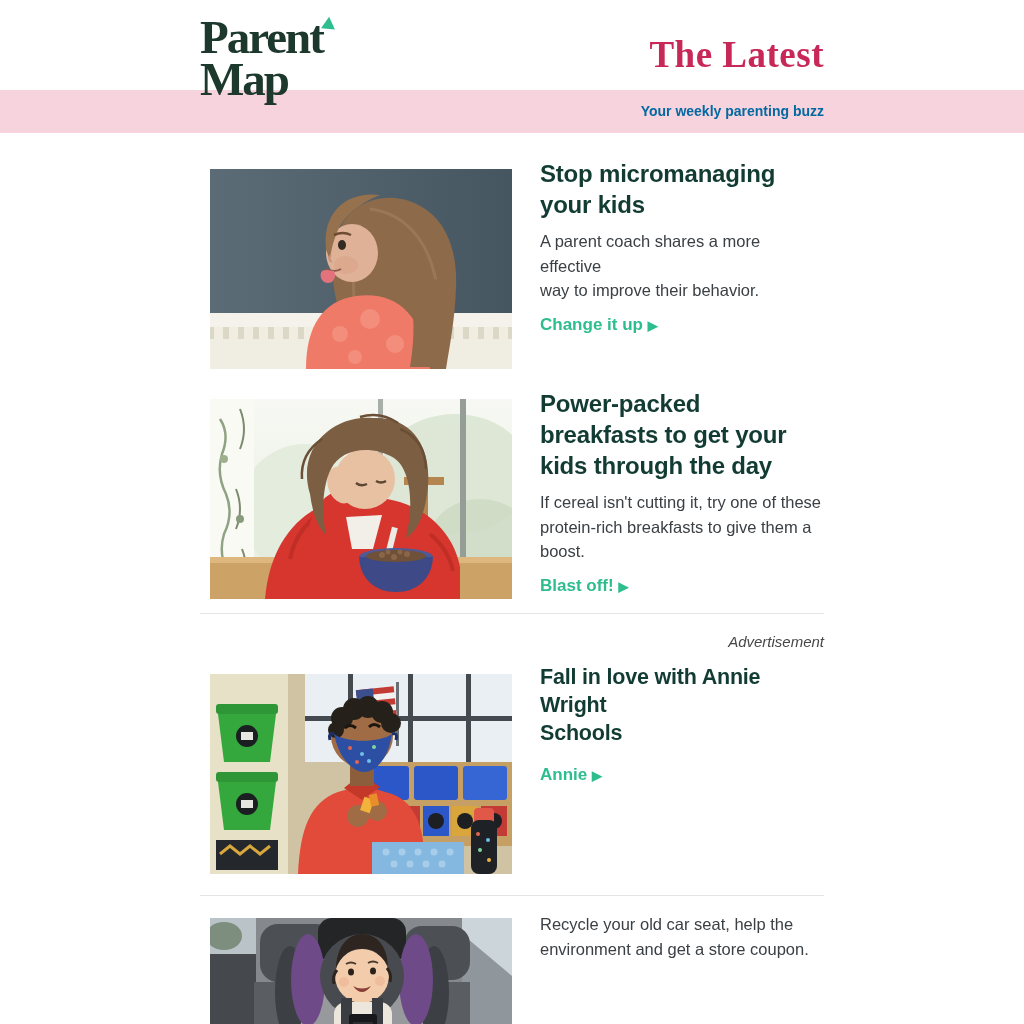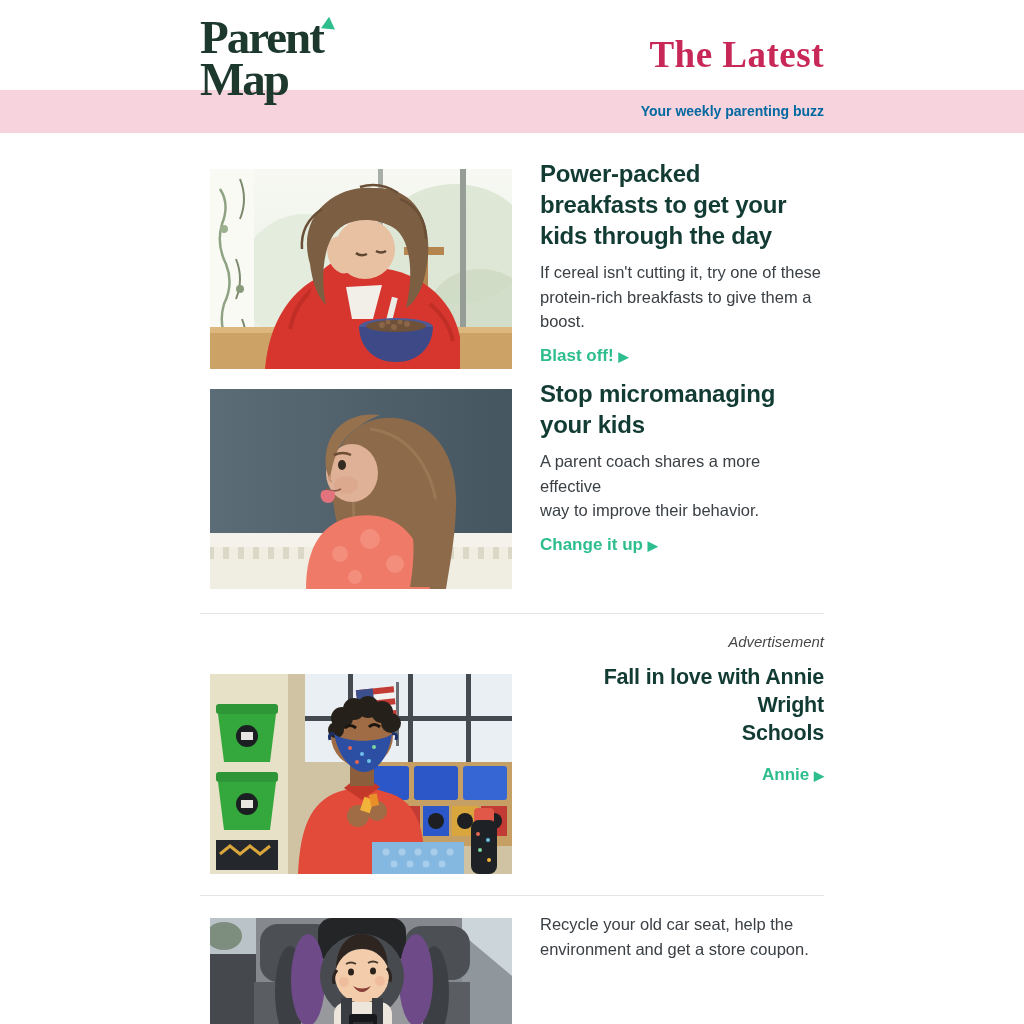--- a/index.html
+++ b/index.html
@@ -43,21 +43,21 @@
     color:var(--headline-green); white-space:pre-line; letter-spacing:-0.2px;
     margin-top:-5px; margin-bottom:9px; cursor:pointer; }
   .art-title--sm{ font-size:21.5px; line-height:28px; margin-bottom:6px; }
   .art-desc{ font-size:16.5px; line-height:24.5px; color:var(--body-gray);
     white-space:pre-line; }
   .art-cta{ display:inline-block; margin-top:12px; font-size:17px; font-weight:700;
     color:var(--accent-green); text-decoration:none; cursor:pointer; }
   .cta-arrow{ font-size:13px; }
   .m-art1{ margin-bottom:24px; }
   .m-art2{ margin-bottom:14px; }
-  .m-art3{ margin-bottom:21px;text-align:right; }
+  .m-art3{ margin-bottom:21px; }
   .divider{ height:1px; background:var(--divider); }
   .ad-label{ text-align:right; font-style:italic; font-size:15px; color:#474747;
     margin:19px 0 18px; }
   .m-art4{ margin-top:16px; }
 </style>
 </head>
 <body>
 
 <div>
 
@@ -72,78 +72,20 @@
       </div>
     </div>
     <div class="band">
       <div class="container">
         <span class="tagline">Your weekly parenting buzz</span>
       </div>
     </div>
   </header>
 
   <main class="container">
-
-    <article class="article m-art2">
-      <a class="art-image">
-        <svg viewBox="0 0 302 200" preserveAspectRatio="none" xmlns="http://www.w3.org/2000/svg">
-          <defs>
-              <linearGradient id="bd2" x1="0" y1="0" x2="0" y2="1">
-            <stop offset="0" stop-color="#f7f8f3"></stop>
-                <stop offset="1" stop-color="#e6ede1"></stop>
-          </linearGradient>
-            </defs>
-          <rect width="302" height="200" fill="url(#bd2)"></rect>
-          <ellipse cx="245" cy="75" rx="75" ry="60" fill="#dbe6d3" opacity="0.9"></ellipse>
-          <ellipse cx="95" cy="110" rx="65" ry="65" fill="#e2ebdc" opacity="0.9"></ellipse>
-          <ellipse cx="270" cy="140" rx="50" ry="40" fill="#ccdac2" opacity="0.8"></ellipse>
-          <rect x="168" y="0" width="5" height="160" fill="#a8aea8"></rect>
-          <rect x="250" y="0" width="6" height="160" fill="#969c96"></rect>
-          <rect x="208" y="70" width="10" height="92" fill="#b5854f"></rect>
-          <rect x="194" y="78" width="40" height="8" fill="#b5854f"></rect>
-          <rect width="44" height="200" fill="#fafaf4"></rect>
-          <path d="M10,20 Q20,35 12,55 Q6,75 16,95 Q24,115 14,135 Q8,155 18,175" stroke="#8fa384" stroke-width="2.5" fill="none"></path>
-          <path d="M30,10 Q38,30 30,50 M26,90 Q34,110 26,130 M32,150 Q40,170 32,190" stroke="#7c8a6e" stroke-width="2" fill="none"></path>
-          <circle cx="14" cy="60" r="4" fill="#9eb18f"></circle>
-            <circle cx="30" cy="120" r="4" fill="#8a9b7b"></circle>
-            <circle cx="18" cy="170" r="3.5" fill="#9eb18f"></circle>
-          <rect y="158" width="302" height="42" fill="#cda266"></rect>
-          <rect y="158" width="302" height="6" fill="#ddb77e"></rect>
-          <path d="M55,200 C60,140 95,100 150,98 C205,96 242,127 250,168 L250,200 Z" fill="#d6362e"></path>
-          <path d="M80,160 C85,135 100,118 120,110 M220,135 C232,145 240,158 243,172" stroke="#b72b24" stroke-width="4" fill="none" opacity="0.7"></path>
-          <path d="M136,118 L172,116 L163,150 L142,150 Z" fill="#f2efe8"></path>
-          <circle cx="155" cy="80" r="30" fill="#e8c0a2"></circle>
-          <path d="M95,165 C95,125 105,102 124,93 L140,106 C126,116 119,140 119,168 Z" fill="#d6362e"></path>
-          <ellipse cx="131" cy="86" rx="13" ry="19" fill="#e8c0a2" transform="rotate(-18 131 86)"></ellipse>
-          <path d="M100,95 C85,45 128,15 163,19 C203,17 224,50 217,95 C214,118 206,133 196,139 C205,100 199,69 184,59 C160,45 131,50 121,70 C113,85 111,112 116,136 C106,126 102,110 100,95 Z" fill="#7c5f43"></path>
-          <path d="M112,40 Q90,55 92,80 M190,30 Q215,40 216,70 M150,18 Q170,12 188,24" stroke="#6a4f36" stroke-width="2.5" fill="none"></path>
-          <path d="M146,84 Q151,88 157,85 M166,82 Q171,85 176,82" stroke="#5d4733" stroke-width="2.5" fill="none"></path>
-          <rect x="178" y="128" width="6" height="32" fill="#eceae4" transform="rotate(14 181 144)"></rect>
-          <ellipse cx="186" cy="158" rx="37" ry="9" fill="#4d5a96"></ellipse>
-          <path d="M149,158 C150,180 165,193 186,193 C207,193 222,180 223,158 Z" fill="#3e4a88"></path>
-          <ellipse cx="186" cy="157" rx="30" ry="6" fill="#6f5039"></ellipse>
-          <g fill="#8a6547">
-              <circle cx="172" cy="156" r="3"></circle>
-              <circle cx="184" cy="158" r="3"></circle>
-              <circle cx="197" cy="155" r="3"></circle>
-              <circle cx="190" cy="153" r="2.5"></circle>
-              <circle cx="178" cy="153" r="2.5"></circle>
-            </g>
-        </svg>
-      </a>
-      <div class="art-text">
-        <h2 class="art-title">Power-packed
-breakfasts to get your
-kids through the day</h2>
-        <p class="art-desc">If cereal isn't cutting it, try one of these
-protein-rich breakfasts to give them a
-boost.</p>
-        <a class="art-cta"><span>Blast off!</span> <span class="cta-arrow">▶</span></a>
-      </div>
-    </article>
 
     <article class="article m-art1">
       <a class="art-image">
         <svg viewBox="0 0 302 200" preserveAspectRatio="none" xmlns="http://www.w3.org/2000/svg">
           <defs>
               <linearGradient id="bd1" x1="0" y1="0" x2="1" y2="0">
             <stop offset="0" stop-color="#5b6c77"></stop>
                 <stop offset="1" stop-color="#465661"></stop>
           </linearGradient>
             </defs>
@@ -195,20 +137,78 @@
       </a>
       <div class="art-text">
         <h2 class="art-title">Stop micromanaging
 your kids</h2>
         <p class="art-desc">A parent coach shares a more effective
 way to improve their behavior.</p>
         <a class="art-cta"><span>Change it up</span> <span class="cta-arrow">▶</span></a>
       </div>
     </article>
 
+    <article class="article m-art2">
+      <a class="art-image">
+        <svg viewBox="0 0 302 200" preserveAspectRatio="none" xmlns="http://www.w3.org/2000/svg">
+          <defs>
+              <linearGradient id="bd2" x1="0" y1="0" x2="0" y2="1">
+            <stop offset="0" stop-color="#f7f8f3"></stop>
+                <stop offset="1" stop-color="#e6ede1"></stop>
+          </linearGradient>
+            </defs>
+          <rect width="302" height="200" fill="url(#bd2)"></rect>
+          <ellipse cx="245" cy="75" rx="75" ry="60" fill="#dbe6d3" opacity="0.9"></ellipse>
+          <ellipse cx="95" cy="110" rx="65" ry="65" fill="#e2ebdc" opacity="0.9"></ellipse>
+          <ellipse cx="270" cy="140" rx="50" ry="40" fill="#ccdac2" opacity="0.8"></ellipse>
+          <rect x="168" y="0" width="5" height="160" fill="#a8aea8"></rect>
+          <rect x="250" y="0" width="6" height="160" fill="#969c96"></rect>
+          <rect x="208" y="70" width="10" height="92" fill="#b5854f"></rect>
+          <rect x="194" y="78" width="40" height="8" fill="#b5854f"></rect>
+          <rect width="44" height="200" fill="#fafaf4"></rect>
+          <path d="M10,20 Q20,35 12,55 Q6,75 16,95 Q24,115 14,135 Q8,155 18,175" stroke="#8fa384" stroke-width="2.5" fill="none"></path>
+          <path d="M30,10 Q38,30 30,50 M26,90 Q34,110 26,130 M32,150 Q40,170 32,190" stroke="#7c8a6e" stroke-width="2" fill="none"></path>
+          <circle cx="14" cy="60" r="4" fill="#9eb18f"></circle>
+            <circle cx="30" cy="120" r="4" fill="#8a9b7b"></circle>
+            <circle cx="18" cy="170" r="3.5" fill="#9eb18f"></circle>
+          <rect y="158" width="302" height="42" fill="#cda266"></rect>
+          <rect y="158" width="302" height="6" fill="#ddb77e"></rect>
+          <path d="M55,200 C60,140 95,100 150,98 C205,96 242,127 250,168 L250,200 Z" fill="#d6362e"></path>
+          <path d="M80,160 C85,135 100,118 120,110 M220,135 C232,145 240,158 243,172" stroke="#b72b24" stroke-width="4" fill="none" opacity="0.7"></path>
+          <path d="M136,118 L172,116 L163,150 L142,150 Z" fill="#f2efe8"></path>
+          <circle cx="155" cy="80" r="30" fill="#e8c0a2"></circle>
+          <path d="M95,165 C95,125 105,102 124,93 L140,106 C126,116 119,140 119,168 Z" fill="#d6362e"></path>
+          <ellipse cx="131" cy="86" rx="13" ry="19" fill="#e8c0a2" transform="rotate(-18 131 86)"></ellipse>
+          <path d="M100,95 C85,45 128,15 163,19 C203,17 224,50 217,95 C214,118 206,133 196,139 C205,100 199,69 184,59 C160,45 131,50 121,70 C113,85 111,112 116,136 C106,126 102,110 100,95 Z" fill="#7c5f43"></path>
+          <path d="M112,40 Q90,55 92,80 M190,30 Q215,40 216,70 M150,18 Q170,12 188,24" stroke="#6a4f36" stroke-width="2.5" fill="none"></path>
+          <path d="M146,84 Q151,88 157,85 M166,82 Q171,85 176,82" stroke="#5d4733" stroke-width="2.5" fill="none"></path>
+          <rect x="178" y="128" width="6" height="32" fill="#eceae4" transform="rotate(14 181 144)"></rect>
+          <ellipse cx="186" cy="158" rx="37" ry="9" fill="#4d5a96"></ellipse>
+          <path d="M149,158 C150,180 165,193 186,193 C207,193 222,180 223,158 Z" fill="#3e4a88"></path>
+          <ellipse cx="186" cy="157" rx="30" ry="6" fill="#6f5039"></ellipse>
+          <g fill="#8a6547">
+              <circle cx="172" cy="156" r="3"></circle>
+              <circle cx="184" cy="158" r="3"></circle>
+              <circle cx="197" cy="155" r="3"></circle>
+              <circle cx="190" cy="153" r="2.5"></circle>
+              <circle cx="178" cy="153" r="2.5"></circle>
+            </g>
+        </svg>
+      </a>
+      <div class="art-text">
+        <h2 class="art-title">Power-packed
+breakfasts to get your
+kids through the day</h2>
+        <p class="art-desc">If cereal isn't cutting it, try one of these
+protein-rich breakfasts to give them a
+boost.</p>
+        <a class="art-cta"><span>Blast off!</span> <span class="cta-arrow">▶</span></a>
+      </div>
+    </article>
+
     <div class="divider"></div>
     <div class="ad-label">Advertisement</div>
 
     <article class="article m-art3">
       <a class="art-image">
         <svg viewBox="0 0 302 200" preserveAspectRatio="none" xmlns="http://www.w3.org/2000/svg">
           <rect width="302" height="200" fill="#cfc3a4"></rect>
           <rect x="95" y="0" width="207" height="88" fill="#e9eff3"></rect>
           <g fill="#454a50">
               <rect x="138" y="0" width="5" height="88"></rect>

